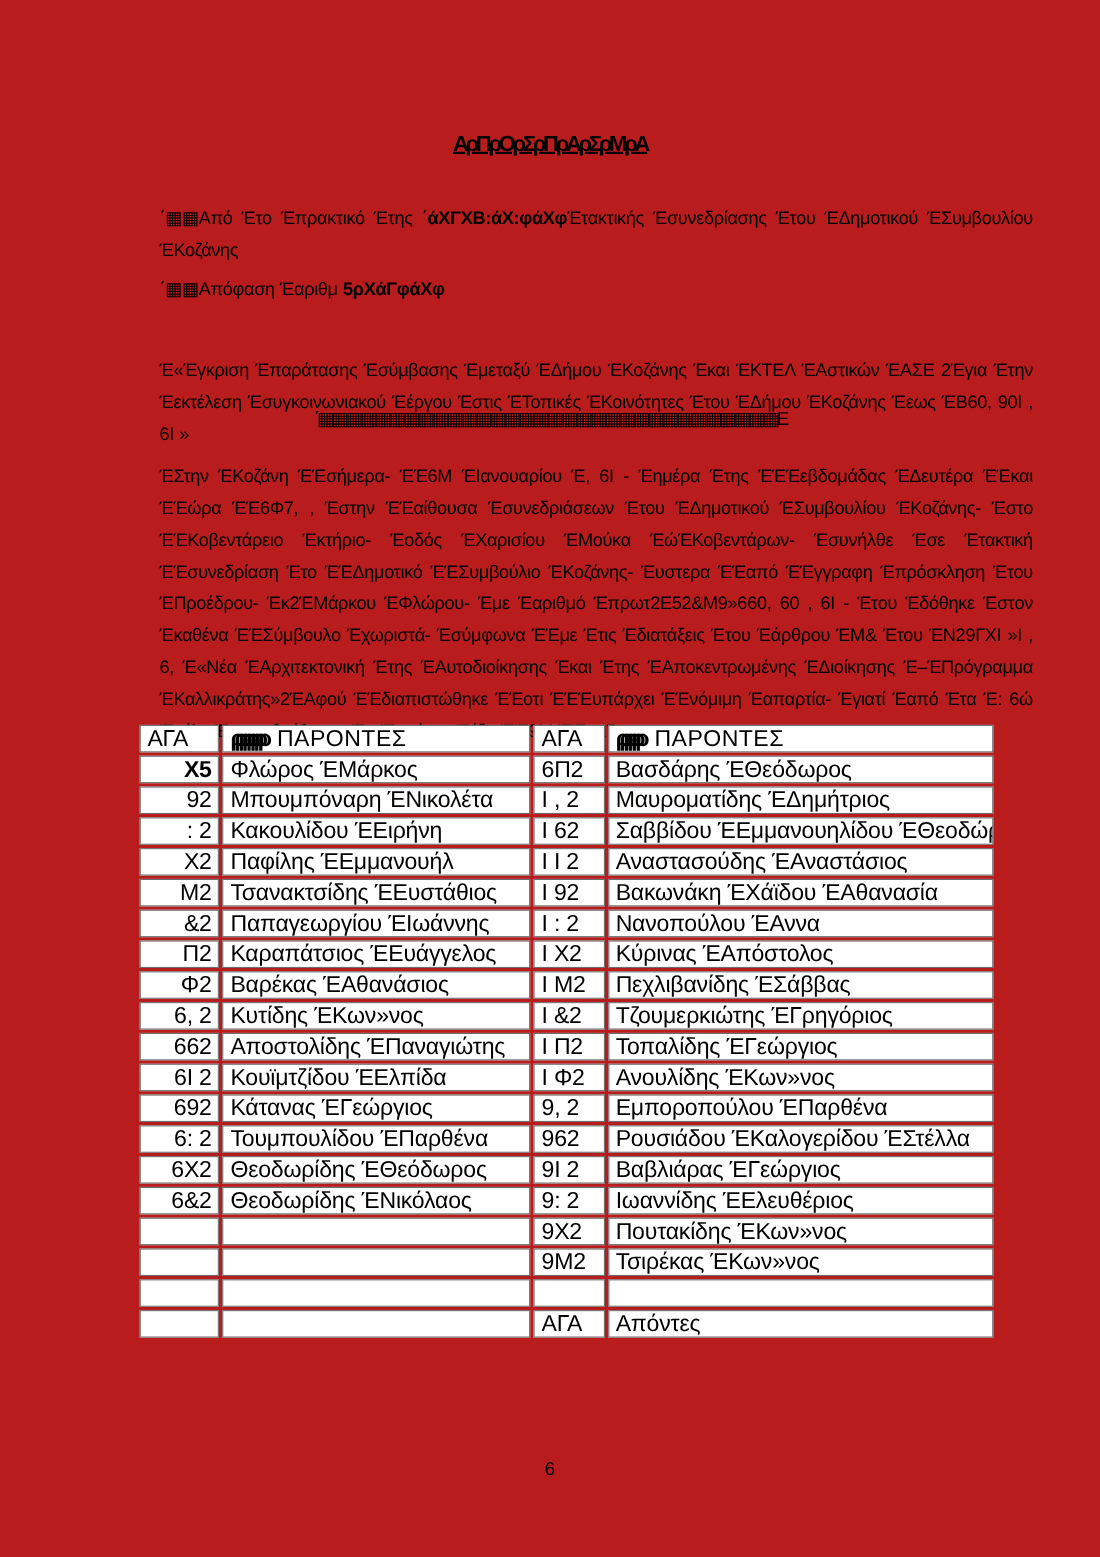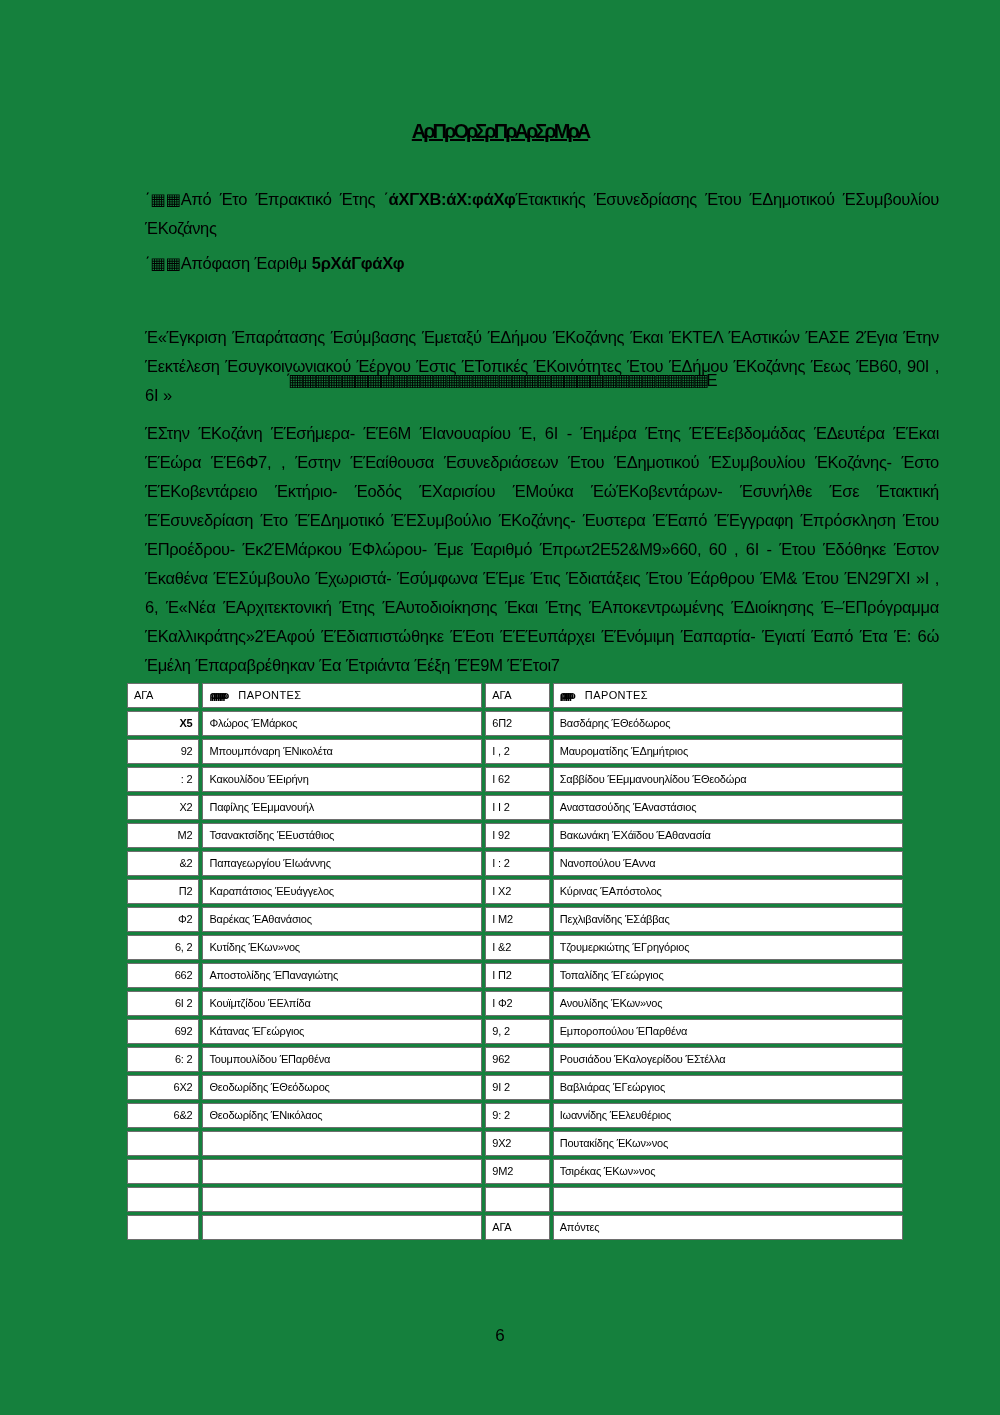--- a/index.html
+++ b/index.html
@@ -1,21 +1,21 @@
 <!DOCTYPE html>
 <html><head>
 <meta charset="utf-8">
 <style>
   html,body{margin:0;padding:0;}
   body{
     width:1000px;height:1415px;background:#ffffff;color:#000;
     font-family:"Liberation Sans", sans-serif;
     -webkit-font-smoothing:antialiased;
   }
-  .page{position:relative;width:1000px;height:1415px;background:#15803d;overflow:hidden;}
+  .page{position:relative;width:1000px;height:1415px;background:#b91c1c;overflow:hidden;}
 
   .doc-title{
     position:absolute;left:103px;top:120px;width:794px;
     text-align:center;font-size:20px;font-weight:bold;
     text-decoration:underline;letter-spacing:-3px;
   }
   .para{
     position:absolute;left:103px;width:794px;
     font-size:16.5px;line-height:29px;letter-spacing:-0.3px;
     text-align:justify;word-spacing:0.5px;margin-left:42px;
@@ -29,24 +29,24 @@
   }
   .quote{top:306px;}
   .divider{
     position:absolute;left:103px;top:372px;width:794px;
     text-align:center;font-size:17px;letter-spacing:-3px;line-height:18px;
   }
   .main{top:402px;}
   .b{font-weight:bold;}
 
   table.attend{
-    position:absolute;left:124px;top:680px;
+    position:absolute;left:124px;top:656px;
     border-collapse:separate;border-spacing:3px;
     table-layout:fixed;width:782px;
-    font-size:11px;letter-spacing:-0.2px;
+    font-size:21px;letter-spacing:-0.2px;
   }
   table.attend td{
     border:1px solid #6e6e6e;
     height:23px;line-height:23px;
     padding:0 6px;overflow:hidden;white-space:nowrap;
     background:#fff;
   }
   td.num{text-align:right;padding-right:9px;}
   td.num3{text-align:left;padding-left:6px;}
   td.name{text-align:left;padding-left:8px;}

